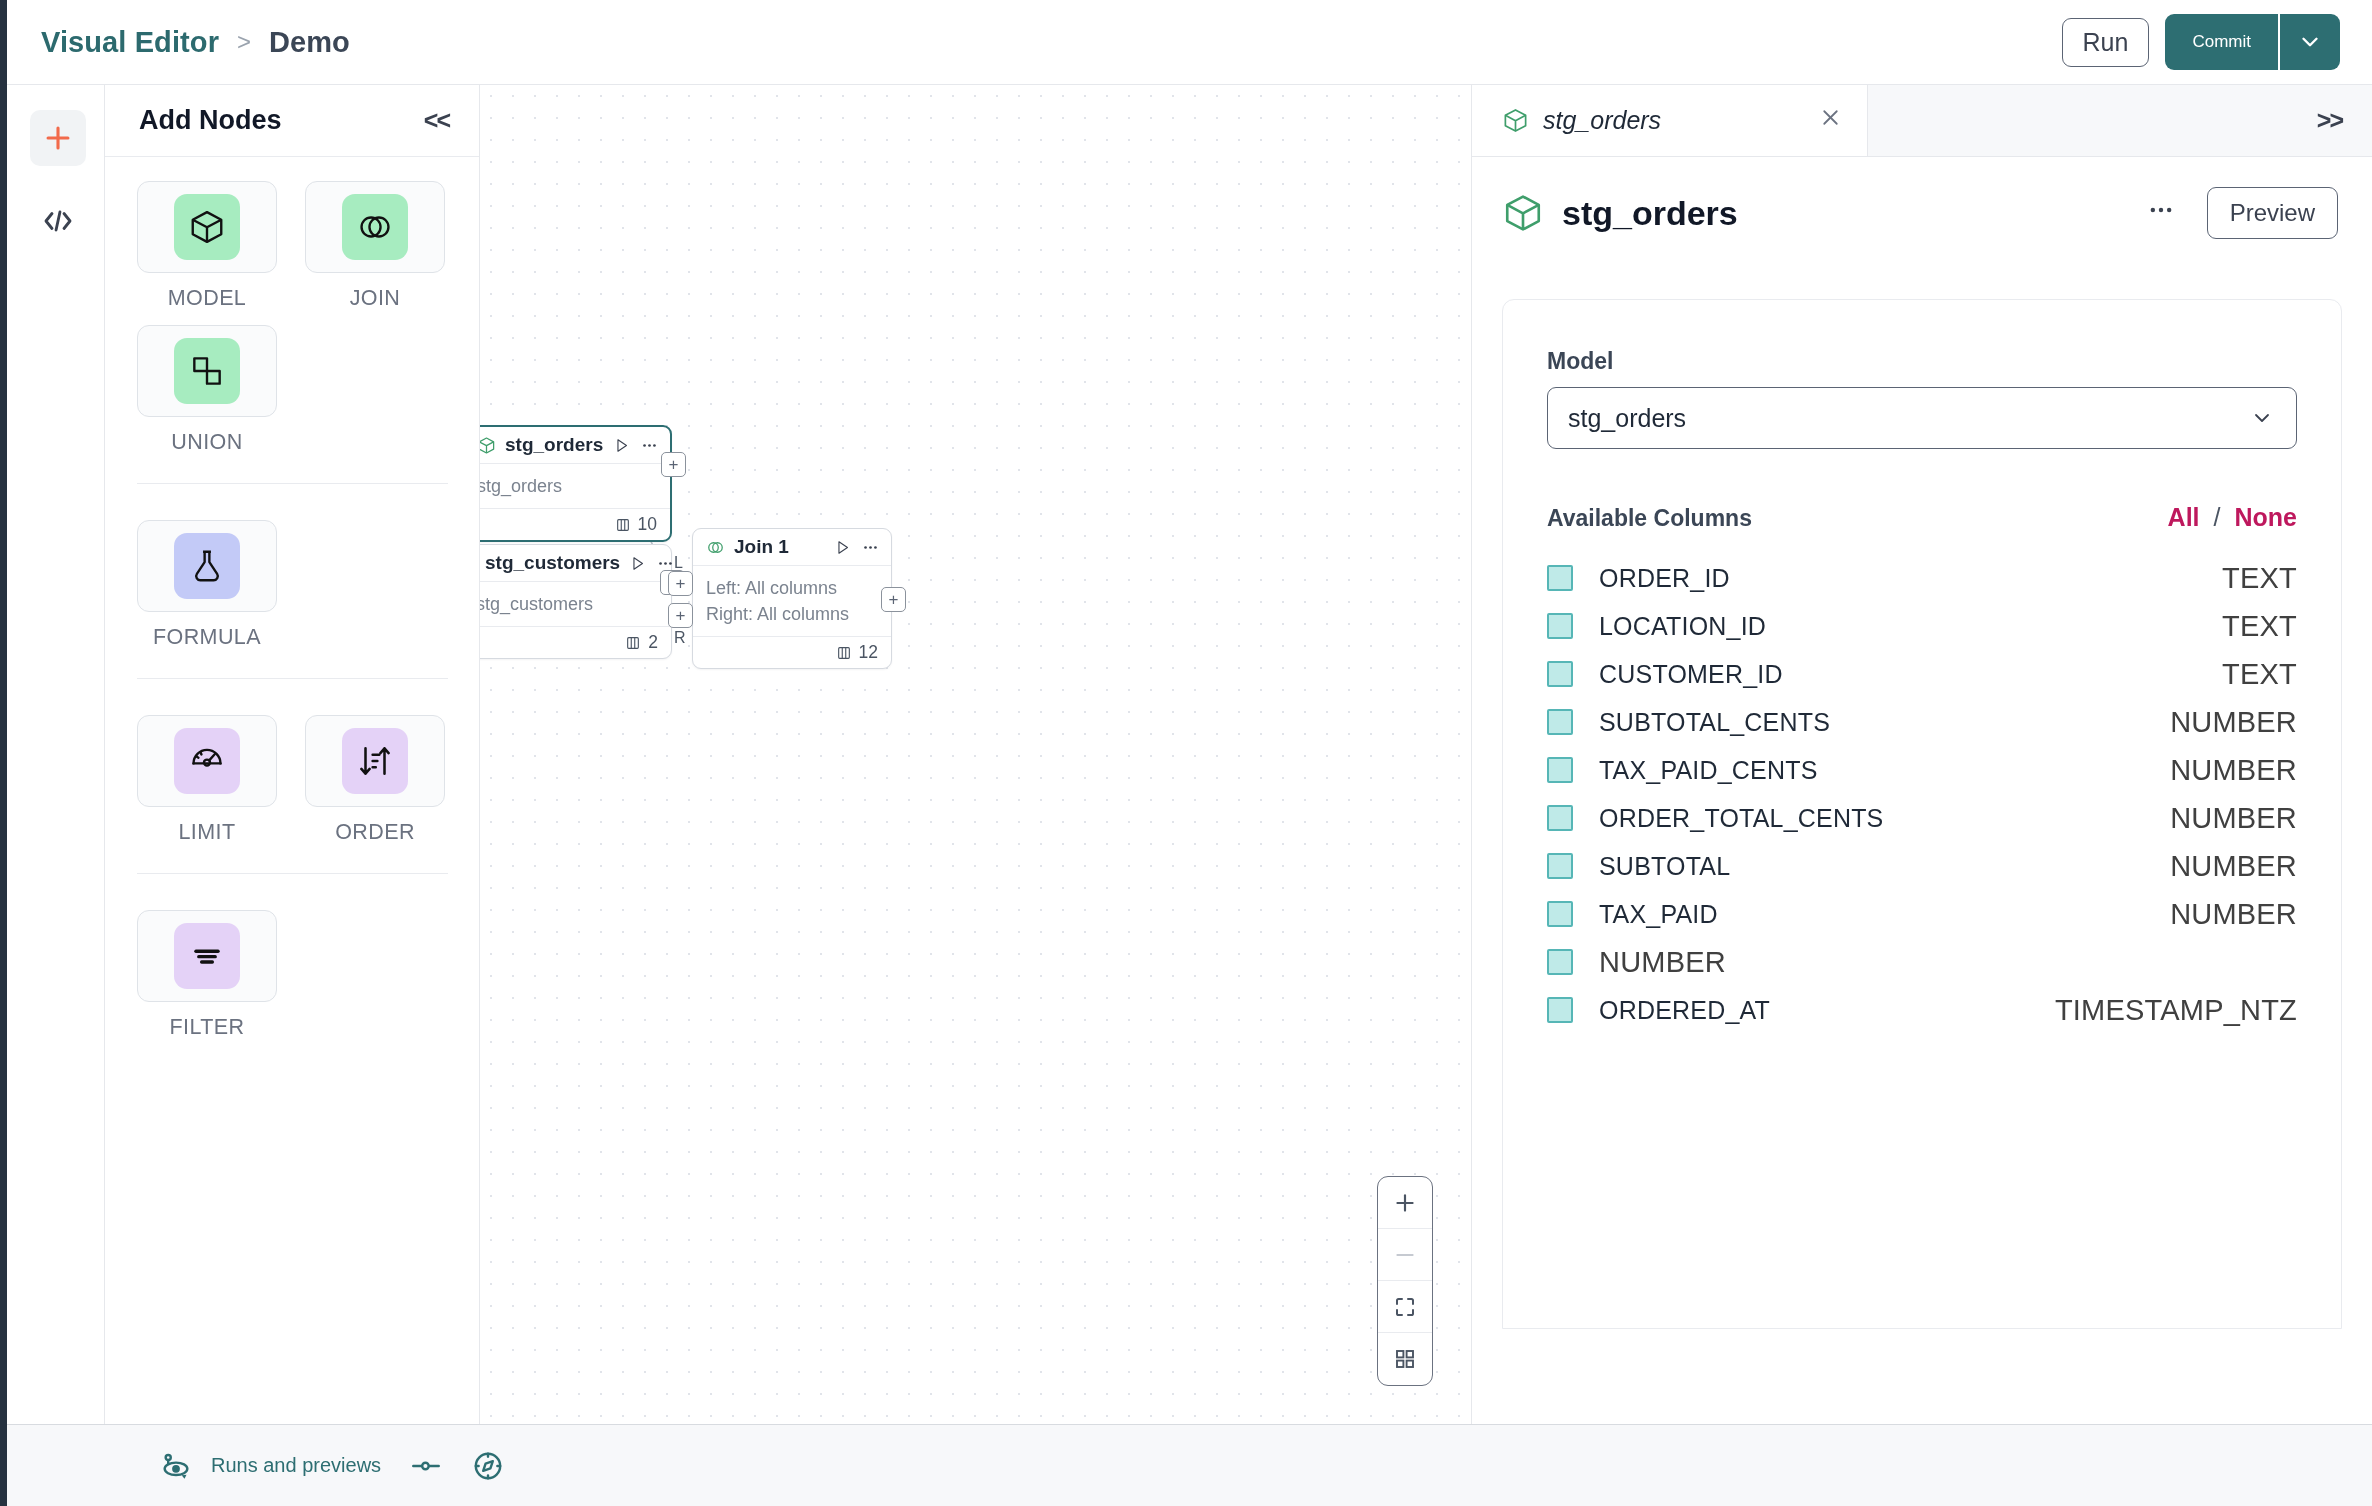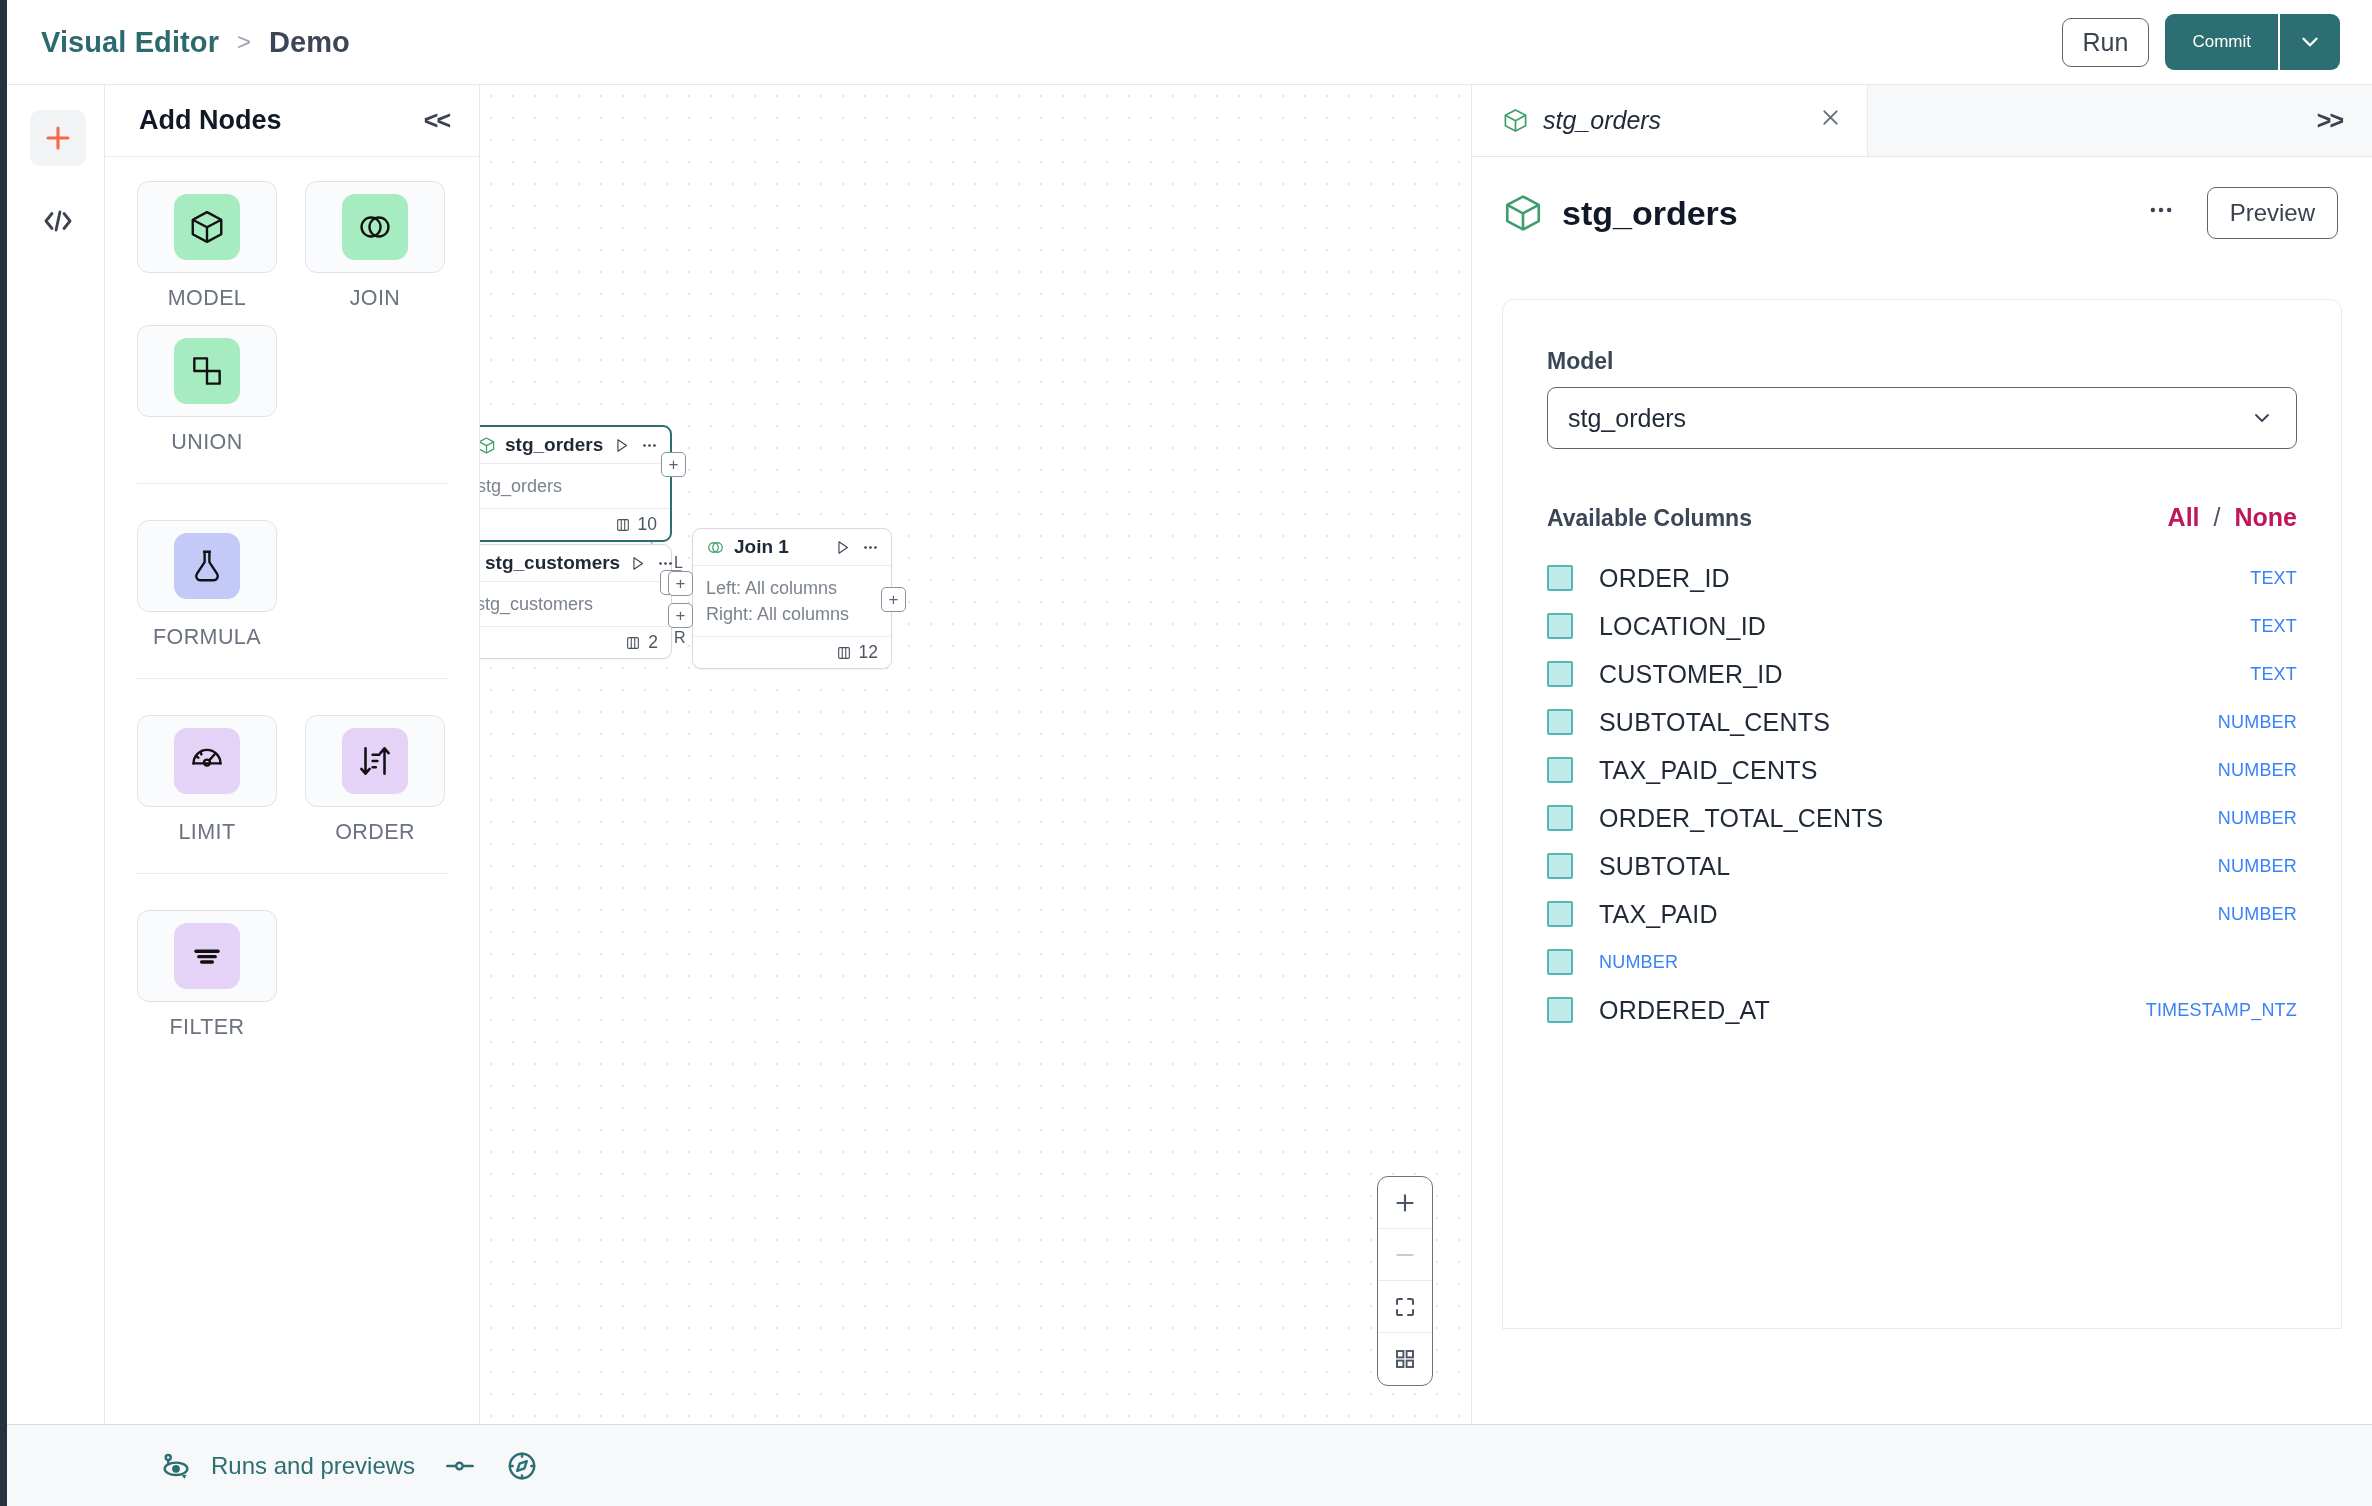--- a/index.html
+++ b/index.html
@@ -148,29 +148,29 @@
 
   .cols-head { display: flex; align-items: baseline; justify-content: space-between; margin: 54px 0 22px 0; }
   .cols-title { font-size: 23px; font-weight: bold; color: #3b4656; }
   .cols-actions { display: flex; align-items: baseline; gap: 14px; font-size: 25px; }
   .link-teal { color: #be185d; cursor: pointer; font-weight: bold; }
   .slash { color: #4b5563; }
 
   .col-row { display: flex; align-items: center; height: 48px; gap: 26px; }
   .col-check { width: 26px; height: 26px; border: 2px solid #56b6b6; background: #bfeae8; border-radius: 2px; cursor: pointer; flex-shrink: 0; }
   .col-name { font-size: 25px; color: #1f2937; flex: 1; letter-spacing: .2px; }
-  .col-type { font-size: 18px; color: #3b82f6; letter-spacing: .2px; }
+  .col-type { font-size: 29px; color: #404040; letter-spacing: .2px; }
 
   
   .bottombar {
     position: absolute; left: 7px; bottom: 0; width: 2365px; height: 82px;
     background: #f7f8fa; border-top: 1.8px solid #d8dbe0;
     display: flex; align-items: center; padding-left: 152px; gap: 28px;
   }
-  .runs-link { display: flex; align-items: center; gap: 18px; color: #2d6e72; font-size: 24px; cursor: pointer; }
+  .runs-link { display: flex; align-items: center; gap: 18px; color: #2d6e72; font-size: 20px; cursor: pointer; }
   .bb-icon { cursor: pointer; display: flex; align-items: center; }
 </style>
 </head>
 <body>
 
 <div id="app">
   <div class="edge-strip"></div>
 
   <div class="topbar">
     <div class="crumbs">

